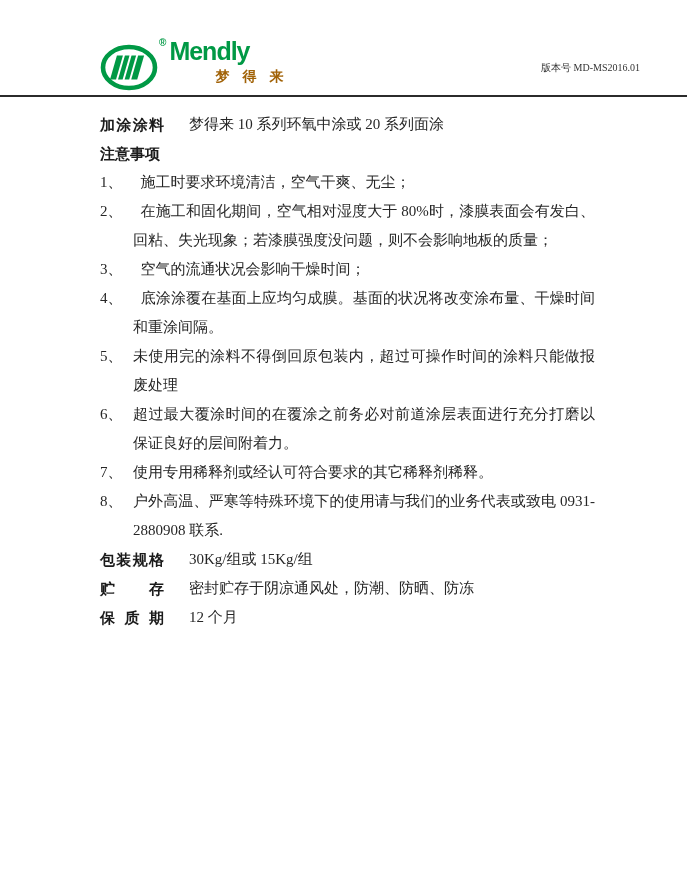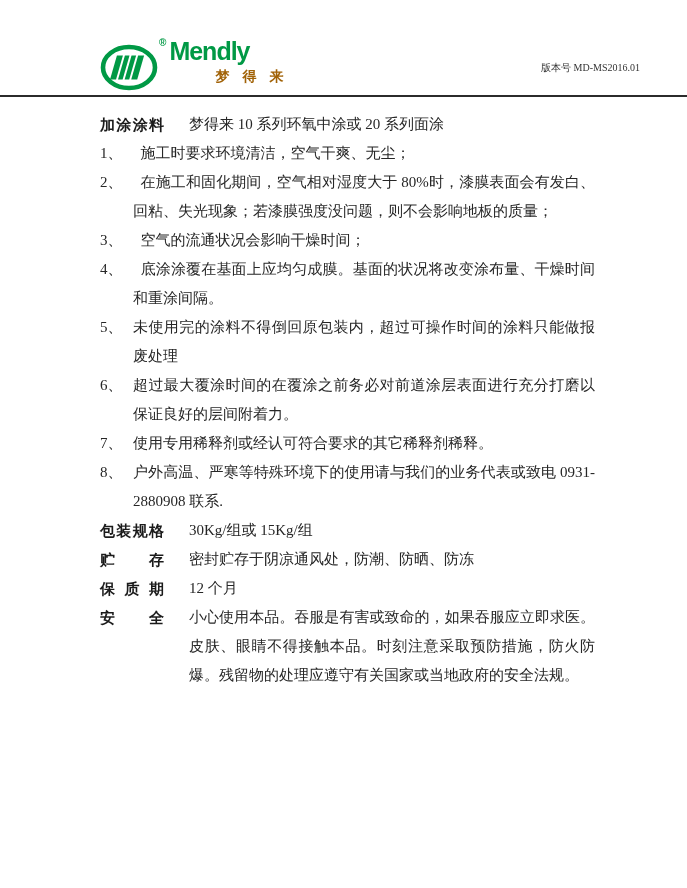--- a/index.html
+++ b/index.html
@@ -98,20 +98,21 @@
     <div class="version">版本号 MD-MS2016.01</div>
   </div>
 
   <div class="doc-body">
 
     <div class="frow">
       <span class="flabel">加涂涂料</span>
       <span class="fvalue">梦得来 10 系列环氧中涂或 20 系列面涂</span>
     </div>
 
+    <div class="heading">注意事项</div>
 
     <div class="nrow">
       <span class="nnum">1、</span>
       <span class="ntext"> 施工时要求环境清洁，空气干爽、无尘；</span>
     </div>
     <div class="nrow">
       <span class="nnum">2、</span>
       <span class="ntext"> 在施工和固化期间，空气相对湿度大于 80%时，漆膜表面会有发白、回粘、失光现象；若漆膜强度没问题，则不会影响地板的质量；</span>
     </div>
     <div class="nrow">
@@ -144,19 +145,15 @@
       <span class="fvalue">30Kg/组或 15Kg/组</span>
     </div>
     <div class="frow">
       <span class="flabel">贮存</span>
       <span class="fvalue">密封贮存于阴凉通风处，防潮、防晒、防冻</span>
     </div>
     <div class="frow">
       <span class="flabel">保质期</span>
       <span class="fvalue">12 个月</span>
     </div>
-    <div class="frow">
-      <span class="flabel">安全</span>
-      <span class="fvalue">小心使用本品。吞服是有害或致命的，如果吞服应立即求医。皮肤、眼睛不得接触本品。时刻注意采取预防措施，防火防爆。残留物的处理应遵守有关国家或当地政府的安全法规。</span>
-    </div>
 
   </div>
 </div>
 
 </body></html>

